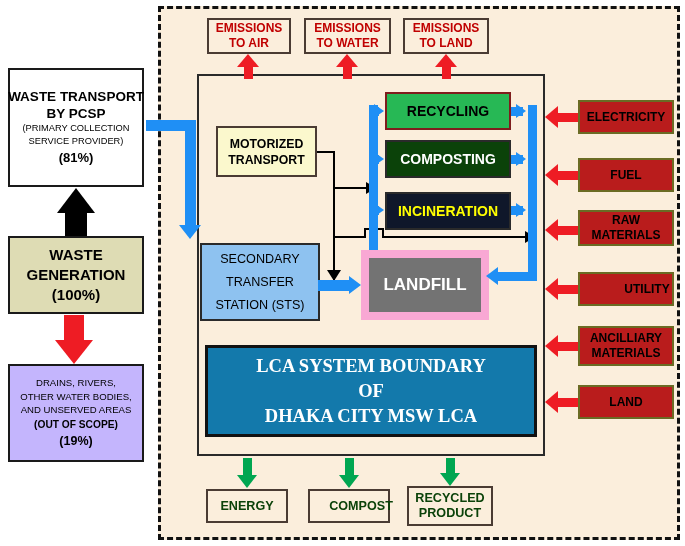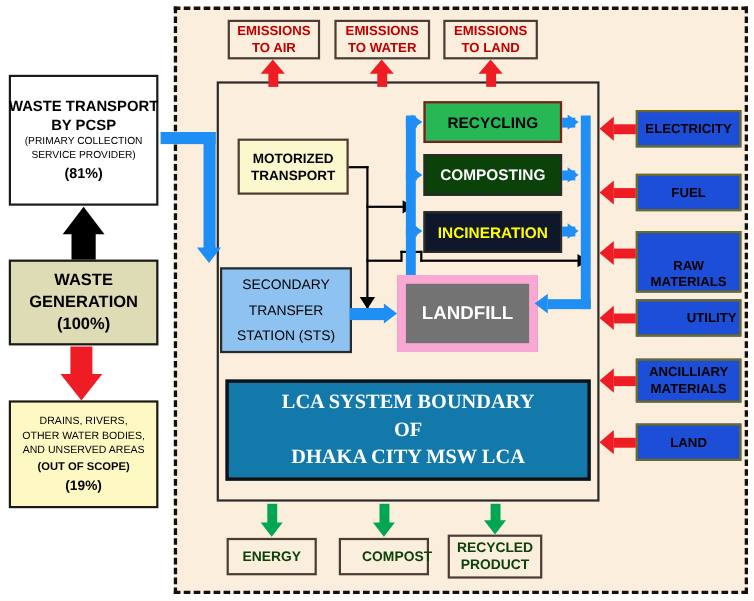--- a/index.html
+++ b/index.html
@@ -14,21 +14,21 @@
   #waste-transport{left:8px;top:68px;width:136px;height:119px;background:#ffffff;
       border:2px solid #1a1a1a;padding:2px;}
   #waste-transport .t1{font-size:13.5px;font-weight:bold;color:#000;line-height:17px;}
   #waste-transport .t2{font-size:9.3px;font-weight:normal;color:#000;line-height:13px;}
   #waste-transport .t3{font-size:13px;font-weight:bold;color:#000;line-height:20px;}
 
   #waste-generation{left:8px;top:236px;width:136px;height:78px;background:#dedcb4;
       border:2px solid #1a1a1a;}
   #waste-generation .t1{font-size:15px;font-weight:bold;color:#000;line-height:20px;}
 
-  #drains{left:8px;top:364px;width:136px;height:98px;background:#fef9c3;
+  #drains{left:8px;top:364px;width:136px;height:98px;background:#c4b5fd;
       border:2px solid #1a1a1a;padding:2px;}
   #drains .t2{font-size:9.6px;font-weight:normal;color:#000;line-height:13.5px;}
   #drains .t2b{font-size:10.2px;font-weight:bold;color:#000;line-height:15px;}
   #drains .t3{font-size:12.5px;font-weight:bold;color:#000;line-height:18px;}
 
   
   #dashed-boundary{position:absolute;left:158px;top:6px;width:522px;height:534px;
       border:3px dashed #111111;background:#fbeedc;box-sizing:border-box;}
   #inner-frame{position:absolute;left:197px;top:74px;width:348px;height:382px;
       border:2px solid #2a2a2a;border-top-width:2px;background:transparent;
@@ -63,25 +63,25 @@
   #landfill{left:361px;top:250px;width:128px;height:70px;background:#737373;
       border:8px solid #f9a8d4;}
   #landfill .ln{font-size:17px;font-weight:bold;color:#ffffff;}
 
   #lca-boundary{left:205px;top:345px;width:332px;height:92px;background:#1379ab;
       border:3px solid #111111;}
   #lca-boundary .ln{font-family:"Liberation Serif", serif;font-size:18.5px;
       font-weight:bold;color:#ffffff;line-height:25px;}
 
   
-  .res{background:#1d4ed8;border:2px solid #6b6b24;left:578px;width:96px;}
+  .res{background:#b91c1c;border:2px solid #6b6b24;left:578px;width:96px;}
   .res .ln{font-size:12px;font-weight:bold;color:#000;line-height:15px;}
   #res-electricity{top:100px;height:34px;}
   #res-fuel{top:158px;height:34px;}
-  #res-raw{top:210px;height:56px;justify-content:flex-end;}
+  #res-raw{top:210px;height:36px;}
   #res-utility{top:272px;height:34px;padding-left:42px;}
   #res-ancilliary{top:326px;height:40px;}
   #res-land{top:385px;height:34px;}
 
   
   .outp{background:#fbeedc;border:2px solid #4a3b33;height:34px;}
   .outp .ln{font-size:12.6px;font-weight:bold;color:#0b4209;line-height:15px;}
   #out-energy{left:206px;top:489px;width:82px;}
   #out-compost{left:308px;top:489px;width:82px;padding-left:24px;}
   #out-recycled{left:407px;top:486px;width:86px;height:40px;}

